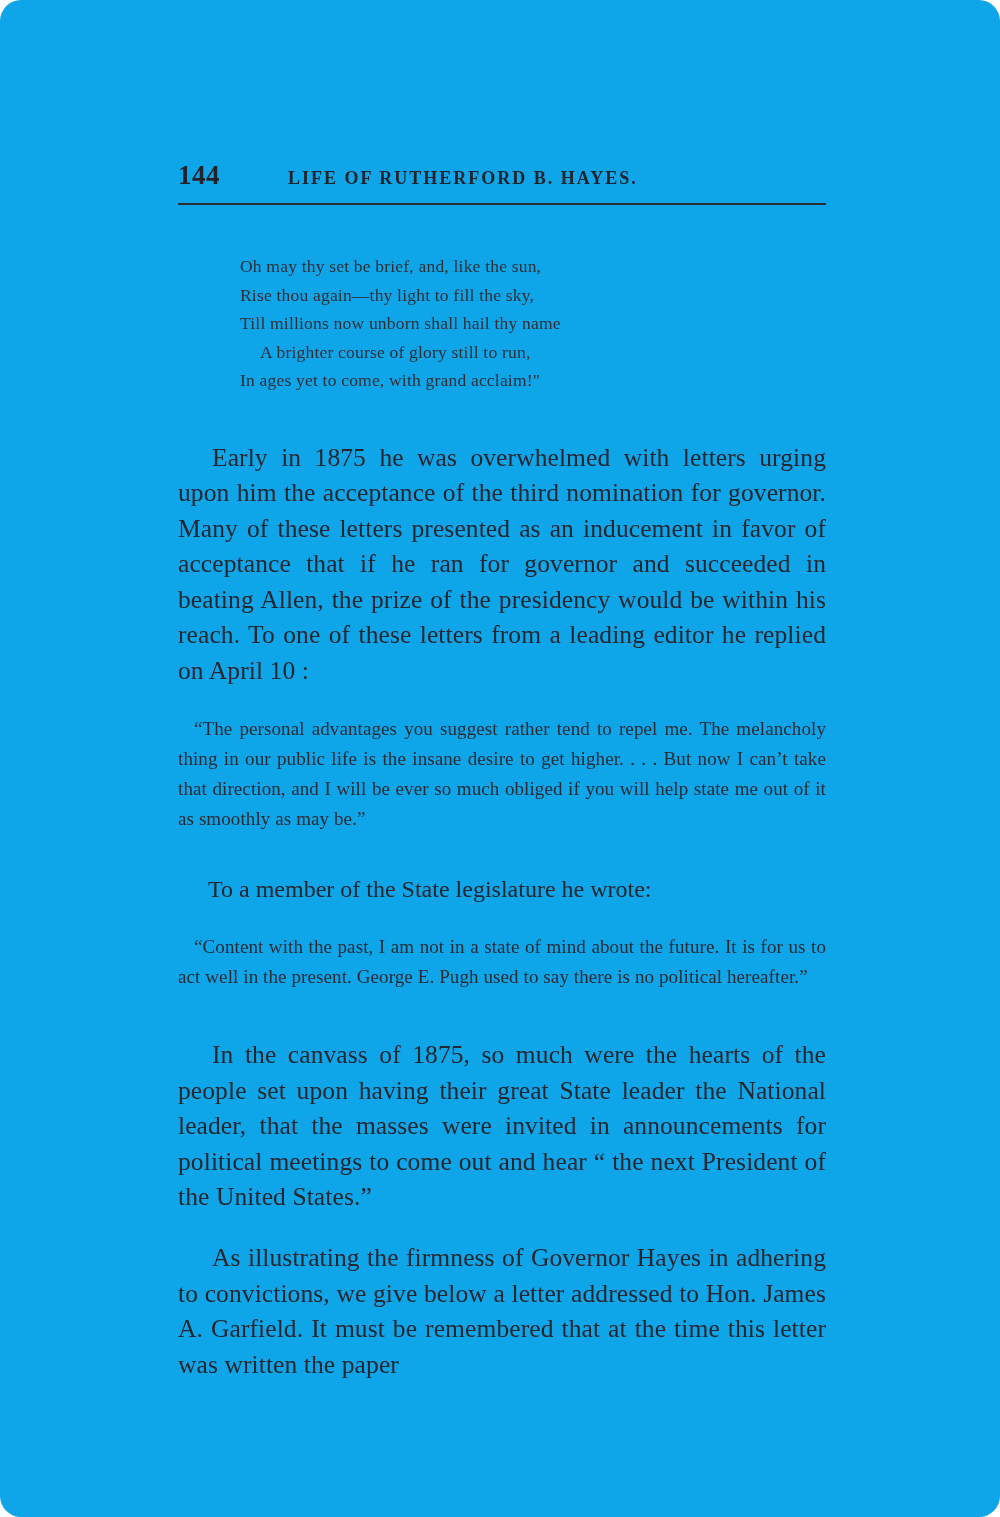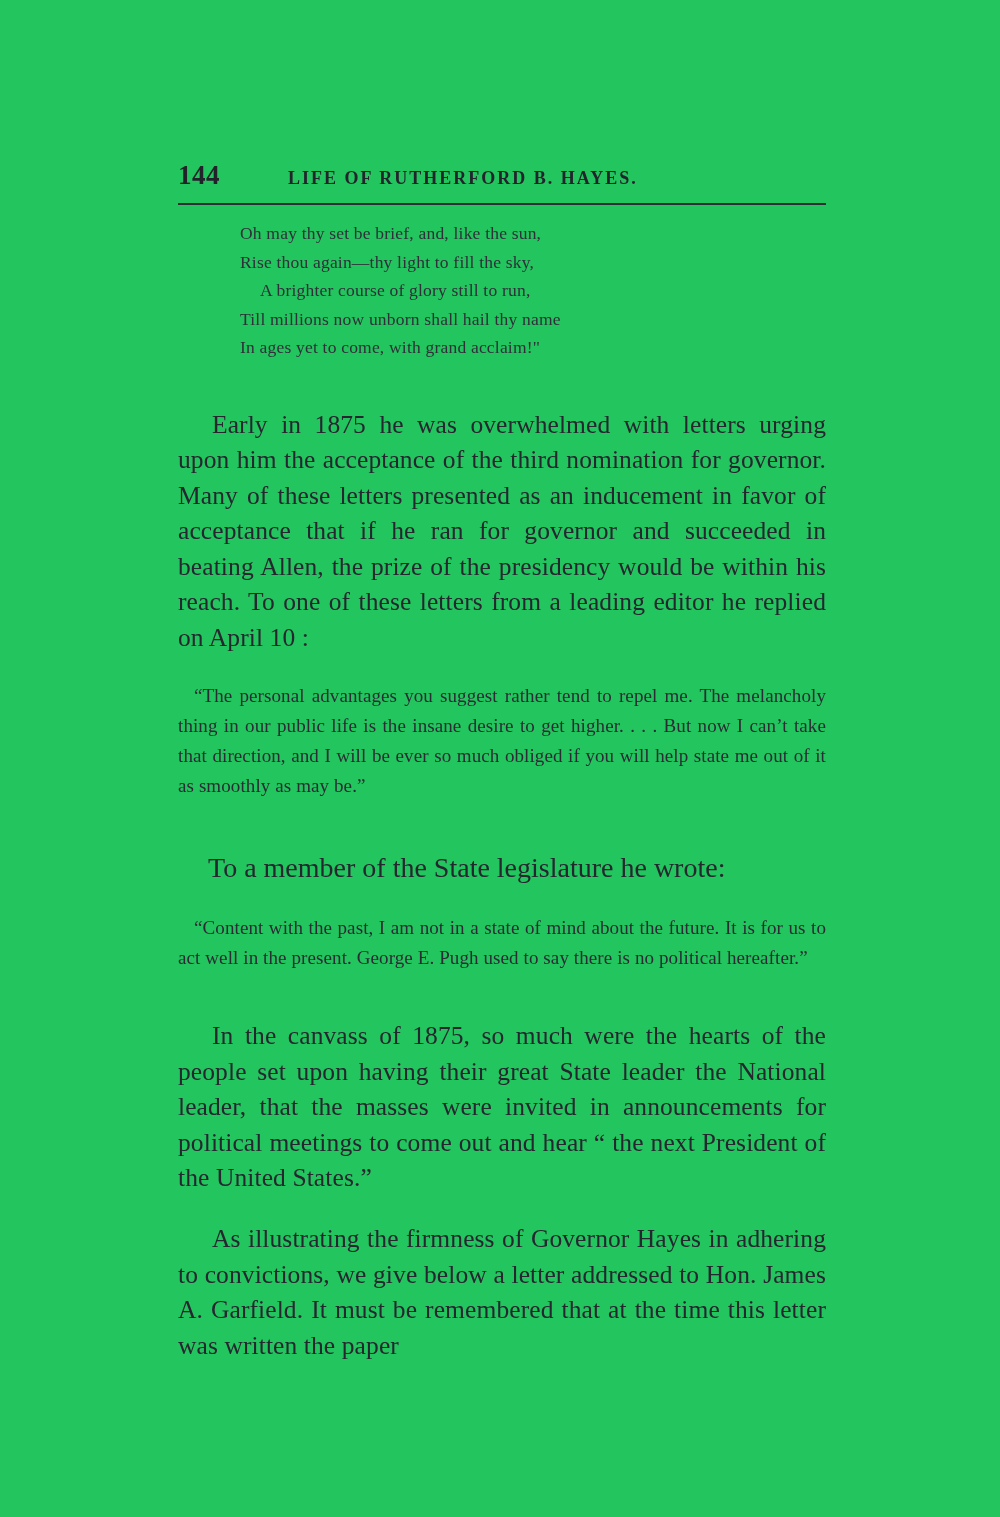--- a/index.html
+++ b/index.html
@@ -13,21 +13,22 @@
     font-family: "Liberation Serif", serif;
     color: #2b2b33;
     position: relative;
     overflow: hidden;
   }
   .page {
     position: absolute;
     top: 0; left: 0;
     width: 1000px;
     height: 1517px;
-    background: #22c55e;
+    background: #0ea5e9;
+    border-radius: 21px;
   }
   .content {
     position: absolute;
     left: 178px;
     top: 160px;
     width: 648px;
   }
   
   .header {
     display: flex;
@@ -51,21 +52,21 @@
     white-space: nowrap;
     margin-top: 7px;
   }
   .rule {
     margin-top: 9px;
     border-top: 2px solid #2c2c34;
     width: 648px;
   }
   
   .verse {
-    margin-top: 14px;
+    margin-top: 47px;
     margin-left: 62px;
     font-size: 17.5px;
     line-height: 28.5px;
     color: #2f2f38;
     letter-spacing: 0.2px;
   }
   .verse .line { white-space: nowrap; }
   .verse .indent { padding-left: 20px; }
 
   
@@ -86,44 +87,44 @@
     margin-top: 26px;
     font-size: 19px;
     line-height: 30px;
     text-align: justify;
     color: #2b2b34;
     letter-spacing: 0.1px;
   }
   .quote.first-indent { text-indent: 16px; }
 
   .lead-line {
-    margin-top: 50px;
-    font-size: 28px;
+    margin-top: 38px;
+    font-size: 24px;
     line-height: 34px;
     text-indent: 30px;
     color: #26262f;
   }
 </style>
 </head>
 <body>
 
 <div class="page">
   <div class="content">
 
     <div class="header">
       <div class="folio">144</div>
       <div class="running-title">LIFE OF RUTHERFORD B. HAYES.</div>
     </div>
     <div class="rule"></div>
 
     <div class="verse">
       <div class="line">Oh may thy set be brief, and, like the sun,</div>
       <div class="line">Rise thou again—thy light to fill the sky,</div>
+      <div class="line">Till millions now unborn shall hail thy name</div>
       <div class="line indent">A brighter course of glory still to run,</div>
-      <div class="line">Till millions now unborn shall hail thy name</div>
       <div class="line">In ages yet to come, with grand acclaim!"</div>
     </div>
 
     <p class="para first-indent">Early in 1875 he was overwhelmed with letters urging upon him the acceptance of the third nomination for governor. Many of these letters presented as an inducement in favor of acceptance that if he ran for governor and succeeded in beating Allen, the prize of the presidency would be within his reach. To one of these letters from a leading editor he replied on April 10 :</p>
 
     <p class="quote first-indent">“The personal advantages you suggest rather tend to repel me. The melancholy thing in our public life is the insane desire to get higher.  .  .  .  But now I can’t take that direction, and I will be ever so much obliged if you will help state me out of it as smoothly as may be.”</p>
 
     <p class="lead-line">To a member of the State legislature he wrote:</p>
 
     <p class="quote first-indent">“Content with the past, I am not in a state of mind about the future.  It is for us to act well in the present.  George E. Pugh used to say there is no political hereafter.”</p>

